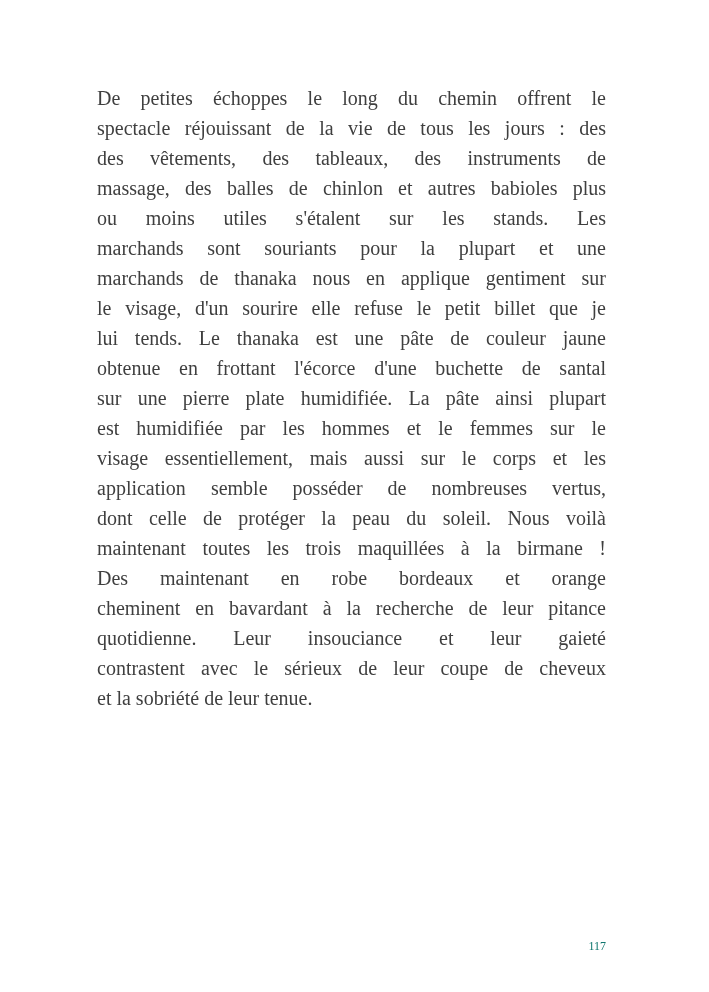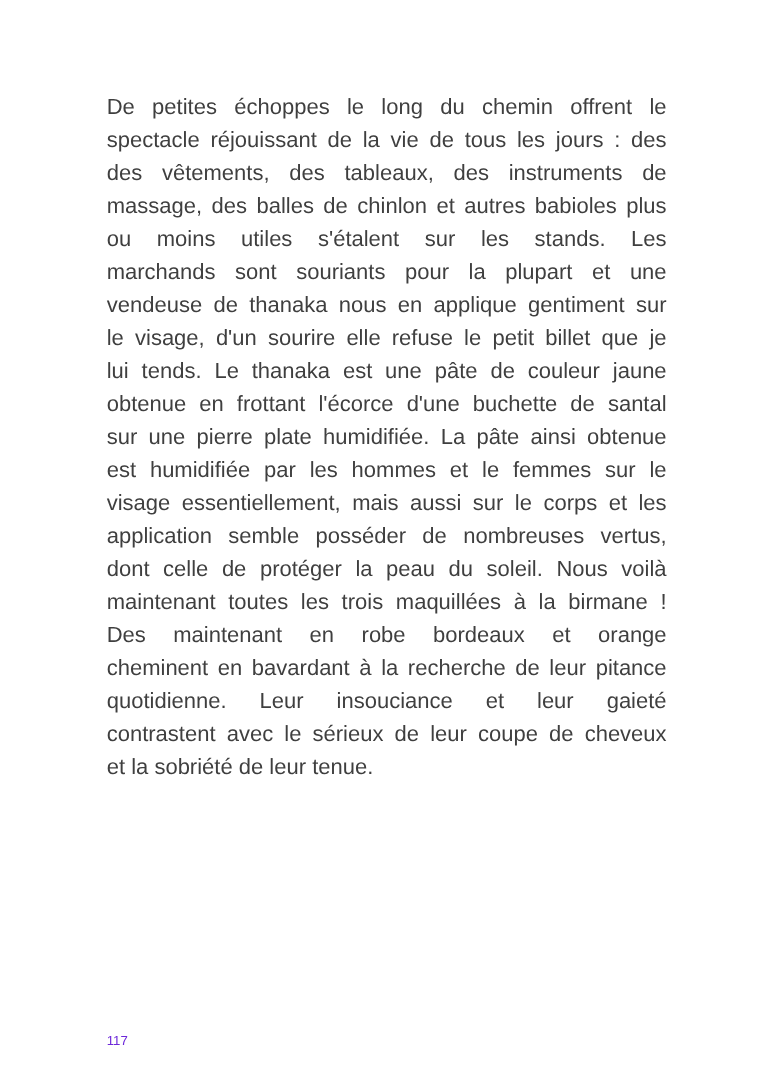--- a/index.html
+++ b/index.html
@@ -6,21 +6,21 @@
     margin: 0;
     padding: 0;
     background: #ffffff;
   }
   .page {
     position: relative;
     width: 709px;
     height: 992px;
     background: #ffffff;
     overflow: hidden;
-    font-family: Liberation Sans, sans-serif;
+    font-family: Liberation Serif, serif;
   }
   .text-block {
     position: absolute;
     left: 97px;
     top: 83px;
     width: 509px;
     color: #3f3f3f;
     font-size: 20px;
     line-height: 30px;
   }
@@ -31,42 +31,42 @@
     white-space: normal;
   }
   .line.last {
     text-align-last: left;
   }
   .page-number {
     position: absolute;
     top: 939px;
     left: 97px;
     width: 509px;
-    text-align: left;
+    text-align: right;
     font-size: 12px;
     line-height: 14px;
-    color: #6d28d9;
+    color: #0f766e;
   }
 </style>
 </head>
 <body>
 
 <div class="page">
   <div class="text-block">
     <div class="line">De petites échoppes le long du chemin offrent le</div>
     <div class="line">spectacle réjouissant de la vie de tous les jours : des</div>
     <div class="line">des vêtements, des tableaux, des instruments de</div>
     <div class="line">massage, des balles de chinlon et autres babioles plus</div>
     <div class="line">ou moins utiles s'étalent sur les stands. Les</div>
     <div class="line">marchands sont souriants pour la plupart et une</div>
-    <div class="line">vendeuse de thanaka nous en applique gentiment sur</div>
+    <div class="line">marchands de thanaka nous en applique gentiment sur</div>
     <div class="line">le visage, d'un sourire elle refuse le petit billet que je</div>
     <div class="line">lui tends. Le thanaka est une pâte de couleur jaune</div>
     <div class="line">obtenue en frottant l'écorce d'une buchette de santal</div>
-    <div class="line">sur une pierre plate humidifiée. La pâte ainsi obtenue</div>
+    <div class="line">sur une pierre plate humidifiée. La pâte ainsi plupart</div>
     <div class="line">est humidifiée par les hommes et le femmes sur le</div>
     <div class="line">visage essentiellement, mais aussi sur le corps et les</div>
     <div class="line">application semble posséder de nombreuses vertus,</div>
     <div class="line">dont celle de protéger la peau du soleil. Nous voilà</div>
     <div class="line">maintenant toutes les trois maquillées à la birmane !</div>
     <div class="line">Des maintenant en robe bordeaux et orange</div>
     <div class="line">cheminent en bavardant à la recherche de leur pitance</div>
     <div class="line">quotidienne. Leur insouciance et leur gaieté</div>
     <div class="line">contrastent avec le sérieux de leur coupe de cheveux</div>
     <div class="line last">et la sobriété de leur tenue.</div>

